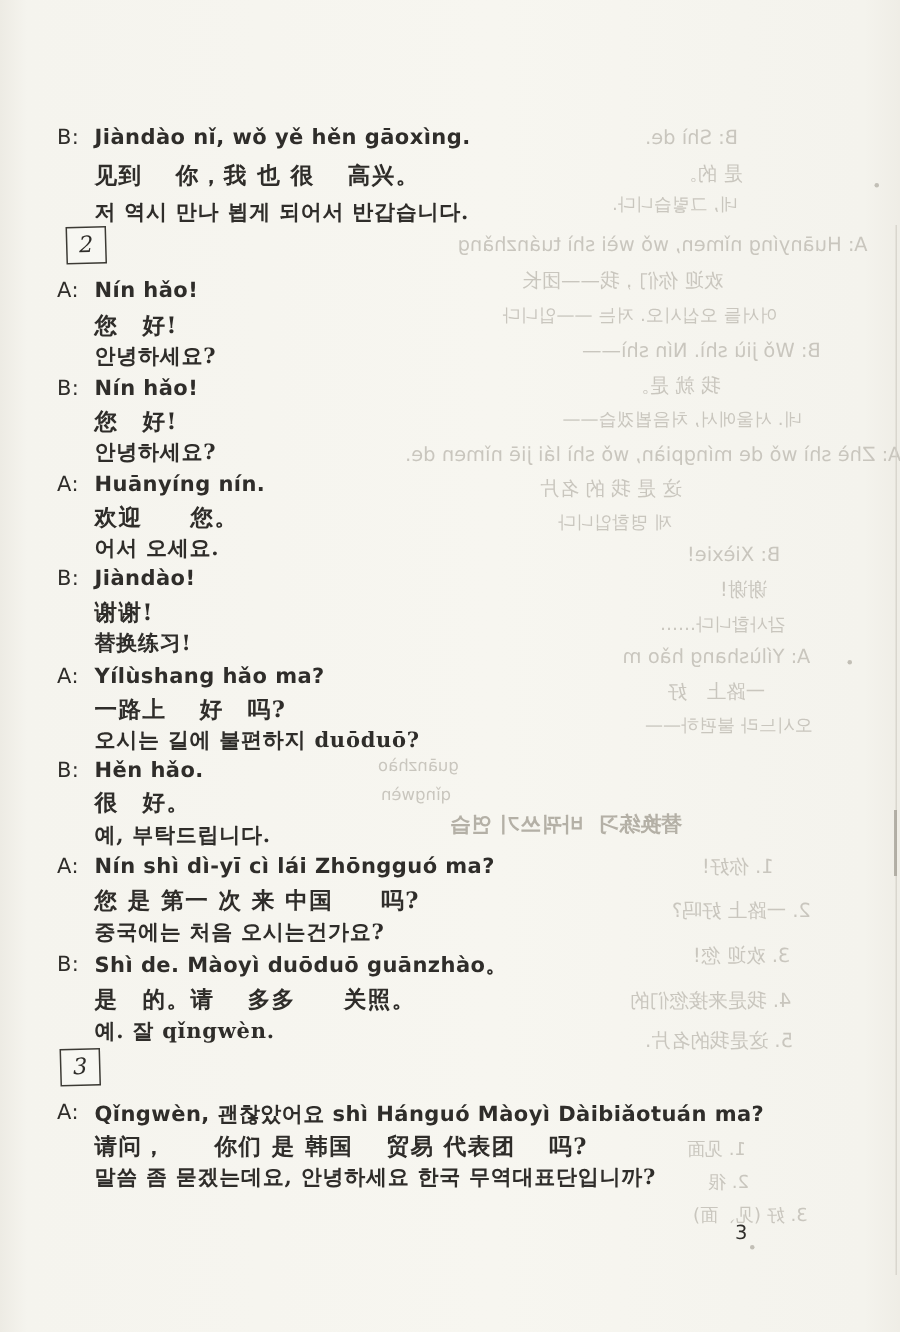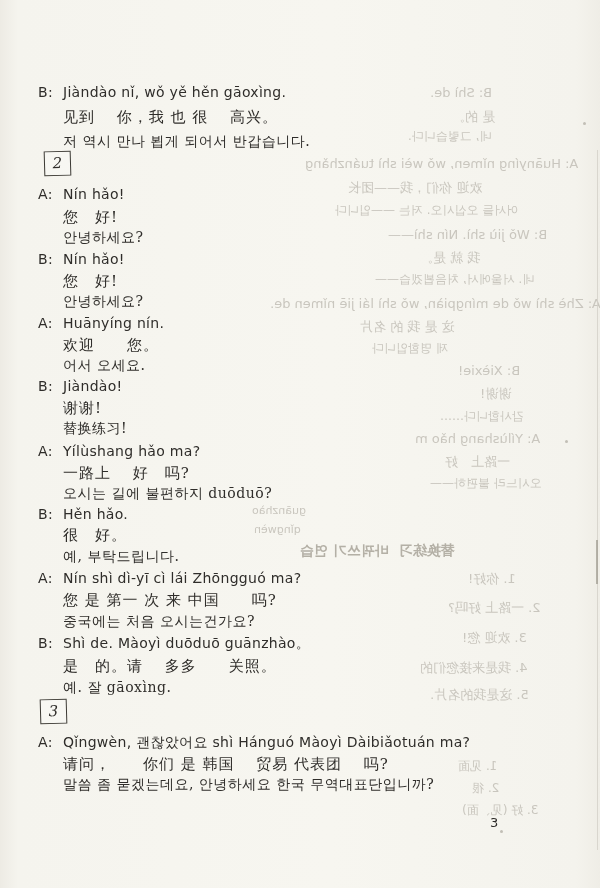--- a/index.html
+++ b/index.html
@@ -21,21 +21,21 @@
     color:#c9c6be;
     filter:blur(0.5px);
     font-family:"DejaVu Sans",sans-serif;
     line-height:1.1;
   }
   .bleed.bold{font-weight:bold;color:#b4b0a6;}
   
   .dialog-layer{position:absolute;inset:0;}
   .dline{position:absolute;left:0;width:100%;white-space:pre;}
   .dline .speaker{position:absolute;left:38px;top:0;}
-  .dline .ltext{position:absolute;left:63px;top:0;}
+  .dline .ltext{position:absolute;left:63px;top:0;font-weight:bold;}
   .dline.pinyin{font-family:"DejaVu Sans",sans-serif;font-size:14px;letter-spacing:.3px;}
   .dline.pinyin .speaker{font-size:14px;}
   .dline.zh{font-family:"DejaVu Serif","DejaVu Sans",serif;font-size:15px;letter-spacing:1px;}
   .dline.ko{font-family:"DejaVu Serif","DejaVu Sans",serif;font-size:14px;letter-spacing:.5px;}
   
   .secbox{
     position:absolute;
     width:25px;height:23px;
     border:1.6px solid #3c3a34;
     text-align:center;
@@ -120,21 +120,21 @@
       <div class="dline zh" style="top: 464px;"><span class="ltext">一路上　 好　吗?</span></div>
       <div class="dline ko" style="top: 485px;"><span class="ltext">오시는 길에 불편하지 duōduō?</span></div>
       <div class="dline pinyin" style="top: 506px;"><span class="speaker">B:</span><span class="ltext">Hěn hǎo.</span></div>
       <div class="dline zh" style="top: 526px;"><span class="ltext">很　好。</span></div>
       <div class="dline ko" style="top: 548px;"><span class="ltext">예, 부탁드립니다.</span></div>
       <div class="dline pinyin" style="top: 570px;"><span class="speaker">A:</span><span class="ltext">Nín shì dì-yī cì lái Zhōngguó ma?</span></div>
       <div class="dline zh" style="top: 591px;"><span class="ltext">您 是 第一 次 来 中国　　吗?</span></div>
       <div class="dline ko" style="top: 613px;"><span class="ltext">중국에는 처음 오시는건가요?</span></div>
       <div class="dline pinyin" style="top: 635px;"><span class="speaker">B:</span><span class="ltext">Shì de. Màoyì duōduō guānzhào。</span></div>
       <div class="dline zh" style="top: 657px;"><span class="ltext">是　的。请　 多多　　关照。</span></div>
-      <div class="dline ko" style="top: 679px;"><span class="ltext">예. 잘 gāoxìng.</span></div>
+      <div class="dline ko" style="top: 679px;"><span class="ltext">예. 잘 qǐngwèn.</span></div>
       <div class="dline pinyin" style="top: 734px;"><span class="speaker">A:</span><span class="ltext">Qǐngwèn, 괜찮았어요 shì Hánguó Màoyì Dàibiǎotuán ma?</span></div>
       <div class="dline zh" style="top: 755px;"><span class="ltext">请问，　　你们 是 韩国　 贸易 代表团　 吗?</span></div>
       <div class="dline ko" style="top: 776px;"><span class="ltext">말씀 좀 묻겠는데요, 안녕하세요 한국 무역대표단입니까?</span></div>
     </div>
 
   <div class="pagenum">3</div>
 
   <div class="edge-line"></div>
   <div class="edge-line-dark"></div>
   <div class="speck" style="left:565px;top:440px;"></div>

